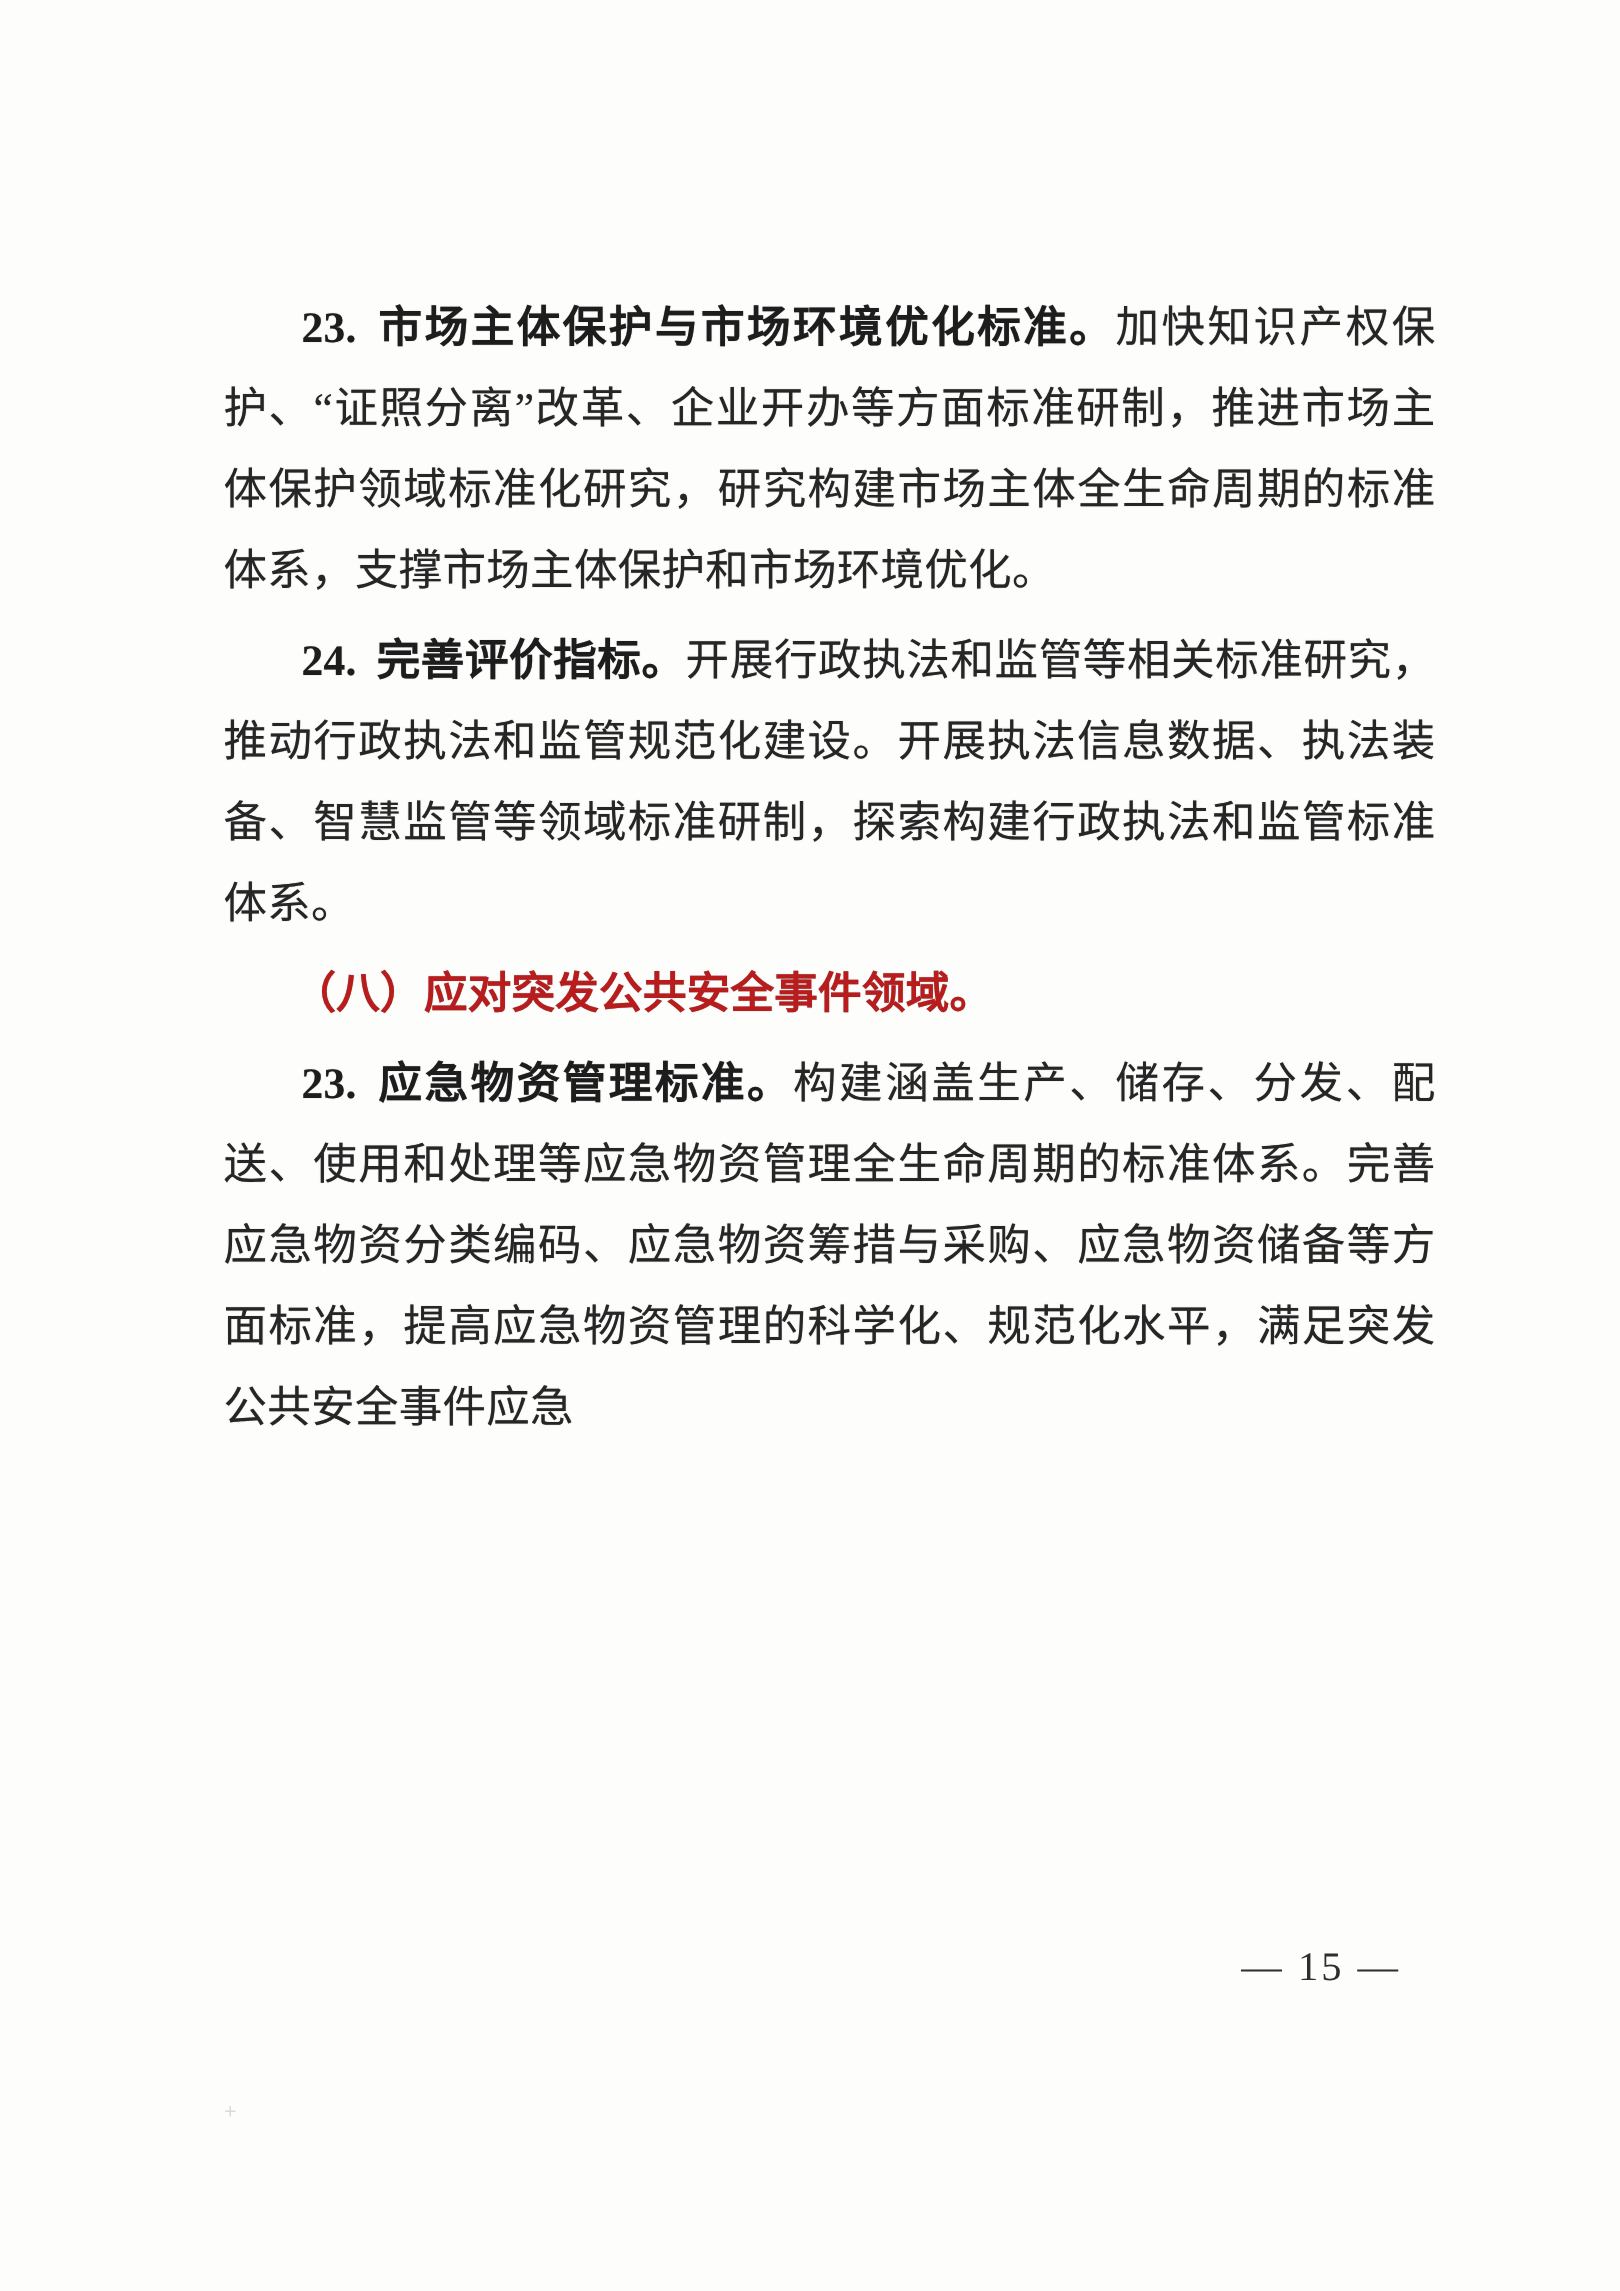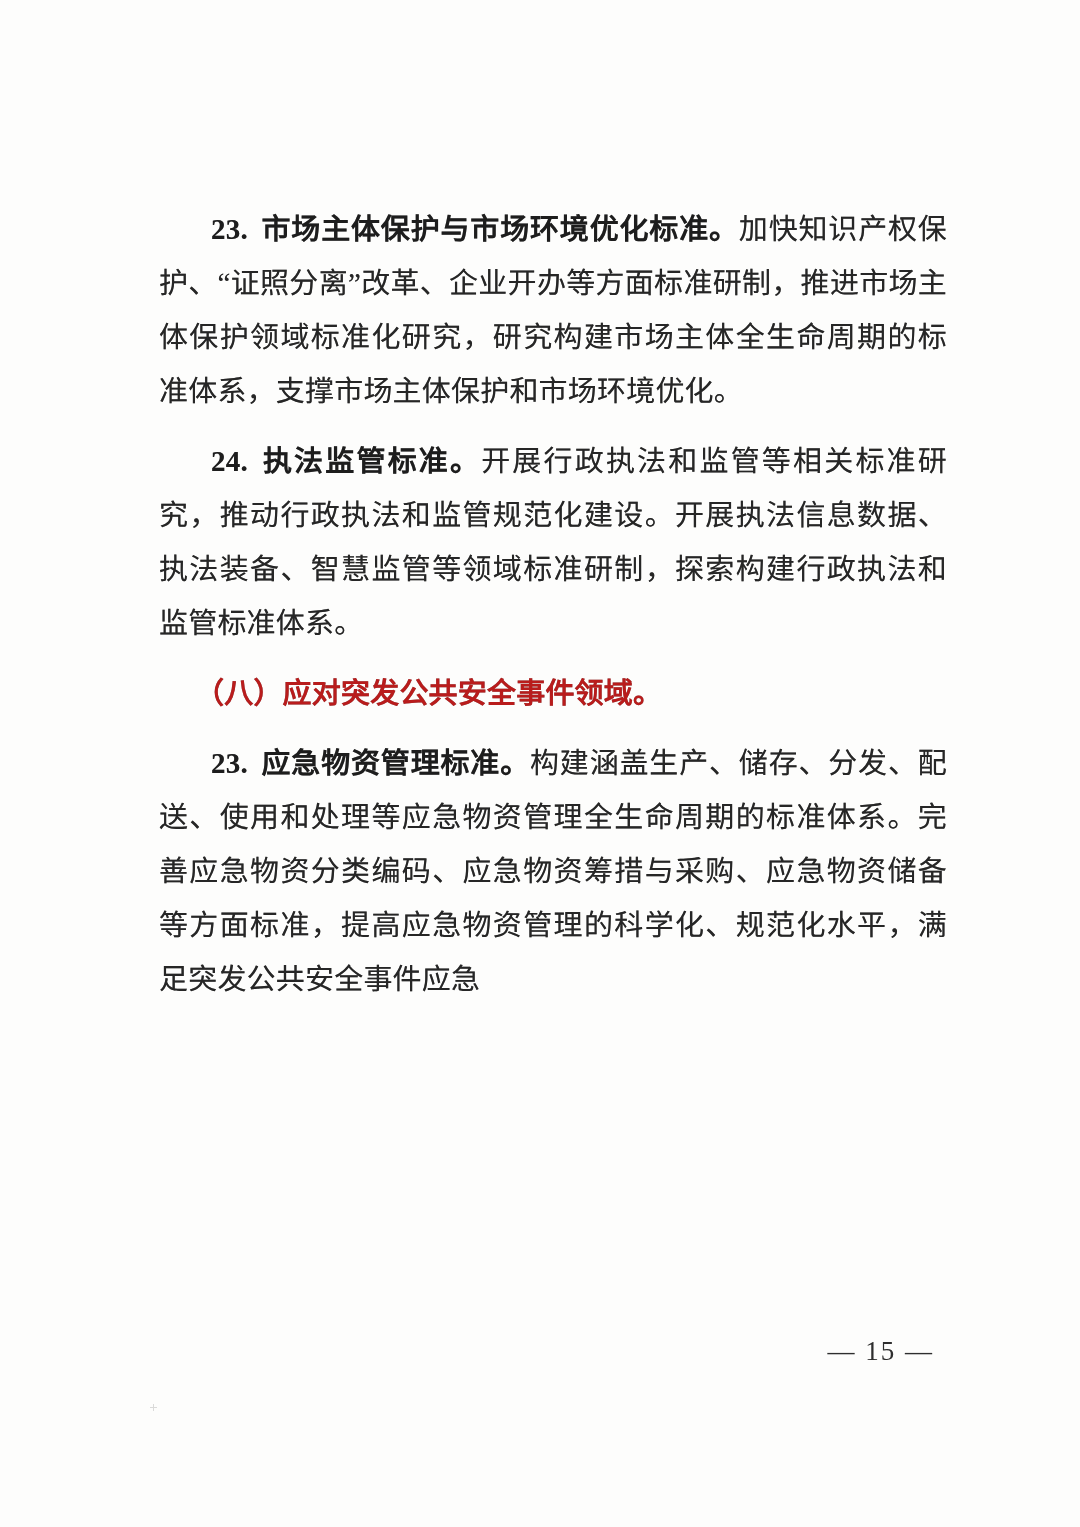--- a/index.html
+++ b/index.html
@@ -23,21 +23,21 @@
     width: 820px;
     font-size: 29px;
     line-height: 54px;
     text-align: justify;
     text-justify: inter-ideograph;
     overflow-wrap: break-word;
     letter-spacing: 0.2px;
     text-shadow: 0 0 0.6px rgba(40,40,40,0.55);
   }
   .para {
-    margin: 16px;
+    margin: 6px;
     text-indent: 52px;
   }
   .para .num {
     font-weight: 700;
     margin-right: 0.45em;
     color: #1d1d1d;
   }
   .para .head {
     font-weight: 700;
     color: #1d1d1d;
@@ -46,21 +46,21 @@
     font-weight: 400;
   }
   .section-head {
     margin: 0;
     text-indent: 52px;
     font-weight: 700;
     color: #b91c1c;
   }
   .footer {
     position: absolute;
-    top: 1336px;
+    top: 1296px;
     right: 146px;
     font-size: 27px;
     line-height: 30px;
     letter-spacing: 2px;
     color: #2e2e2e;
   }
   .scan-artifact {
     position: absolute;
     left: 150px;
     top: 1404px;
@@ -79,21 +79,21 @@
 </style>
 </head>
 <body>
 
 <div class="page">
 
   <div class="content">
 
     <p class="para"><span class="num">23.</span><span class="head">市场主体保护与市场环境优化标准。</span><span class="body-text">加快知识产权保护、“证照分离”改革、企业开办等方面标准研制，推进市场主体保护领域标准化研究，研究构建市场主体全生命周期的标准体系，支撑市场主体保护和市场环境优化。</span></p>
 
-    <p class="para"><span class="num">24.</span><span class="head">执法监管标准。</span><span class="body-text">开展行政执法和监管等相关标准研究，推动行政执法和监管规范化建设。开展执法信息数据、执法装备、智慧监管等领域标准研制，探索构建行政执法和监管标准体系。</span></p>
+    <p class="para"><span class="num">24.</span><span class="head">完善评价指标。</span><span class="body-text">开展行政执法和监管等相关标准研究，推动行政执法和监管规范化建设。开展执法信息数据、执法装备、智慧监管等领域标准研制，探索构建行政执法和监管标准体系。</span></p>
 
 
     <p class="section-head">（八）应对突发公共安全事件领域。</p>
 
 
     <p class="para"><span class="num">23.</span><span class="head">应急物资管理标准。</span><span class="body-text">构建涵盖生产、储存、分发、配送、使用和处理等应急物资管理全生命周期的标准体系。完善应急物资分类编码、应急物资筹措与采购、应急物资储备等方面标准，提高应急物资管理的科学化、规范化水平，满足突发公共安全事件应急</span></p>
 
   </div>
 
   <div class="footer">— 15 —</div>

